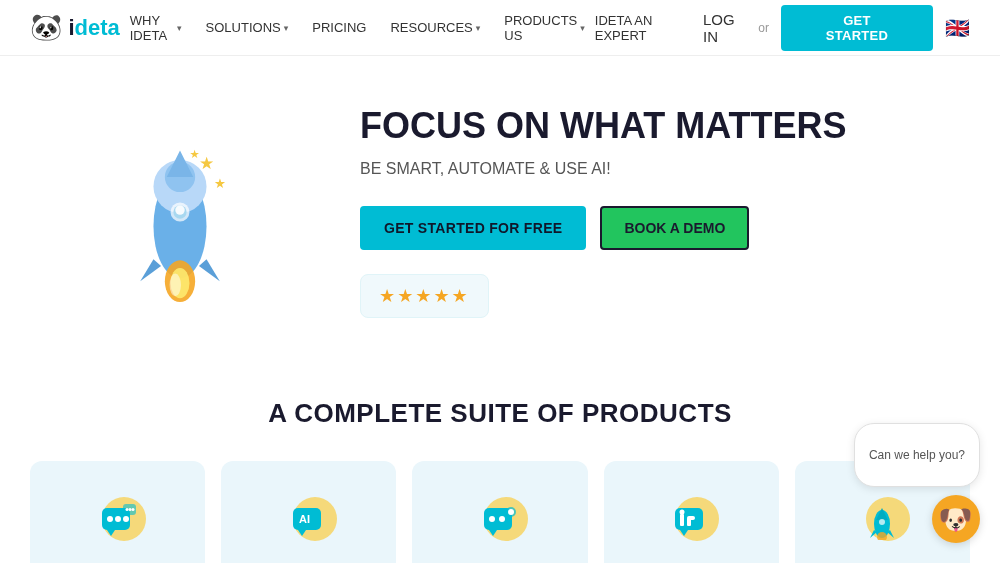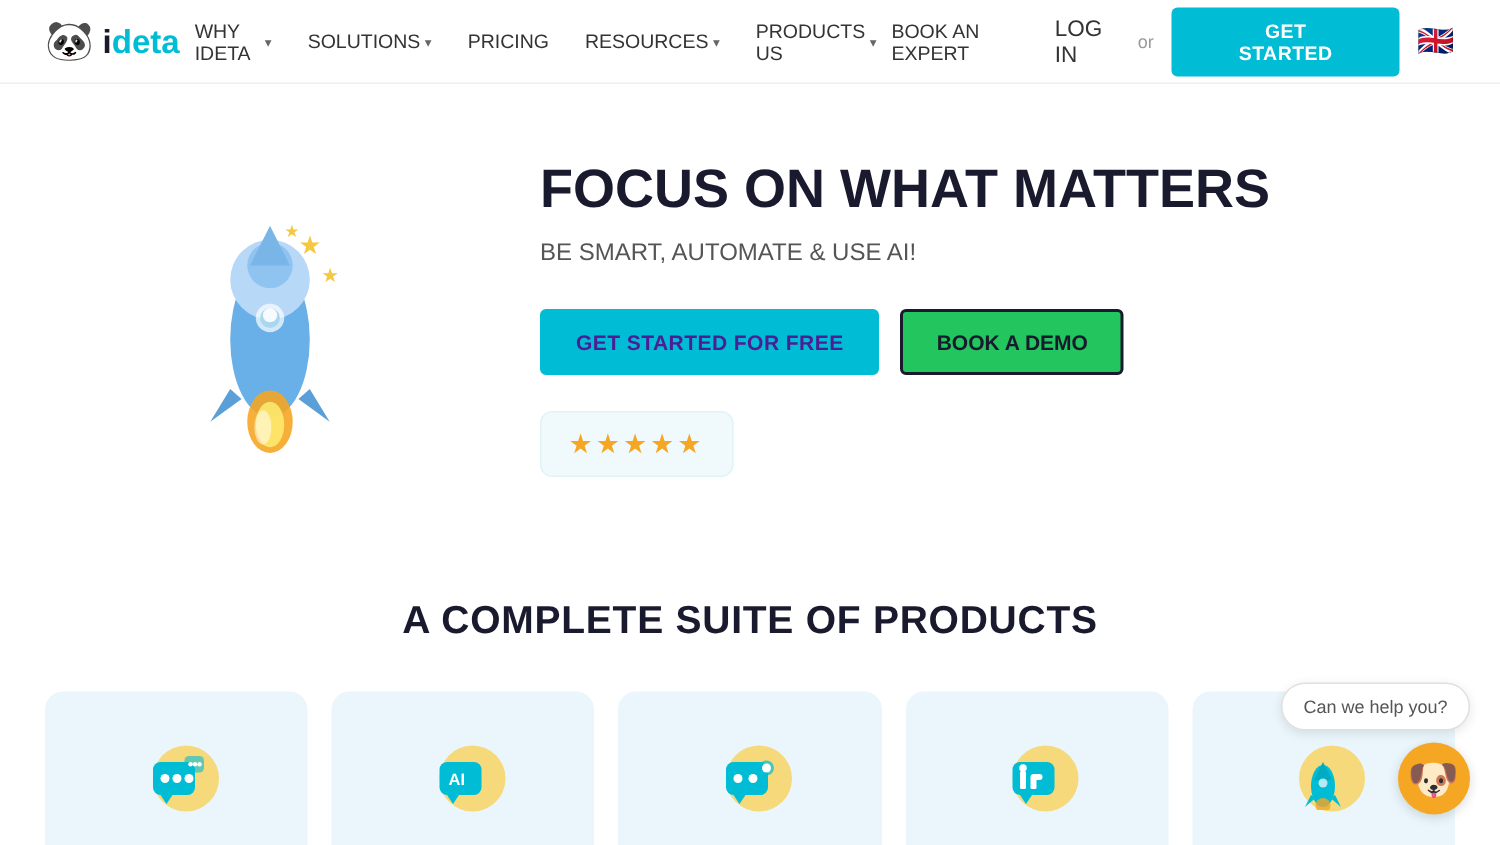--- a/index.html
+++ b/index.html
@@ -44,21 +44,21 @@
     .hero-content { flex: 1; }
     .hero-title {
       font-size: 36px; font-weight: 900; color: #1a1a2e; margin-bottom: 14px;
       line-height: 1.1;
     }
     .hero-subtitle {
       font-size: 16px; color: #555; margin-bottom: 28px; font-weight: 500;
     }
     .hero-buttons { display: flex; gap: 14px; margin-bottom: 24px; }
     .btn-primary {
-      background: #00bcd4; color: #4c1d95; border: 2px solid #00bcd4;
+      background: #00bcd4; color: #0f172a; border: 2px solid #00bcd4;
       padding: 12px 22px; border-radius: 4px; font-size: 14px;
       font-weight: 700; cursor: pointer; letter-spacing: 0.3px;
     }
     .btn-secondary {
       background: #22c55e; color: #1a1a2e; border: 2px solid #1a1a2e;
       padding: 12px 22px; border-radius: 4px; font-size: 14px;
       font-weight: 700; cursor: pointer;
     }
     .hero-rating {
       display: inline-flex; align-items: center; gap: 10px;
@@ -91,21 +91,21 @@
       background: #f5d97a; position: absolute; top: 8px; right: 4px;
     }
     .icon-svg { position: relative; z-index: 1; }
 
     
     .chat-widget {
       position: fixed; bottom: 20px; right: 20px; z-index: 200;
     }
     .chat-bubble {
       background: #fff; border: 1px solid #e0e0e0; border-radius: 20px;
-      padding: 8px 14px; font-size: 12px; color: #555;
+      padding: 24px 14px; font-size: 12px; color: #555;
       margin-bottom: 8px; box-shadow: 0 2px 8px rgba(0,0,0,0.1);
     }
     .chat-avatar {
       width: 48px; height: 48px; border-radius: 50%;
       background: #f5a623; display: flex; align-items: center; justify-content: center;
       font-size: 28px; margin-left: auto; box-shadow: 0 2px 8px rgba(0,0,0,0.15);
       cursor: pointer;
     }
   </style>
 </head>
@@ -131,21 +131,21 @@
     <span class="nav-link">
       <span>RESOURCES</span>
       <span class="nav-chevron">▾</span>
     </span>
     <span class="nav-link">
       <span>PRODUCTS US</span>
       <span class="nav-chevron">▾</span>
     </span>
   </div>
   <div class="nav-right">
-    <span class="nav-book">BOOK AN EXPERT</span>
+    <span class="nav-book">IDETA AN EXPERT</span>
     <span class="nav-login">LOG IN</span>
     <span class="nav-or">or</span>
     <button class="btn-get-started">GET STARTED</button>
     <span class="nav-flag">🇬🇧</span>
   </div>
 </nav>
 
 <section class="hero">
   <div class="hero-image">
     <svg class="hero-rocket-svg" viewBox="0 0 200 190" xmlns="http://www.w3.org/2000/svg">

